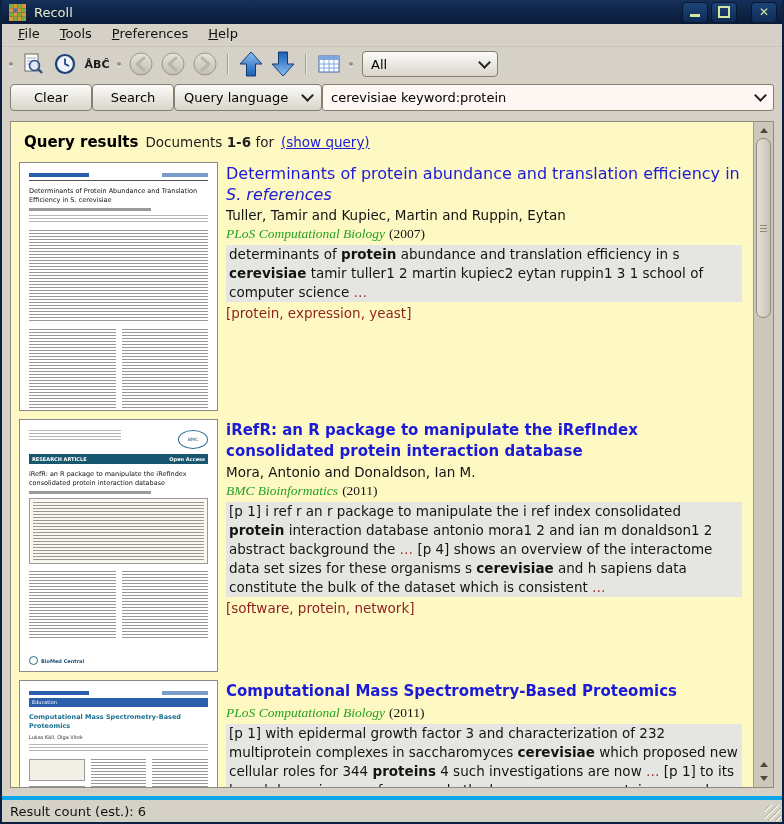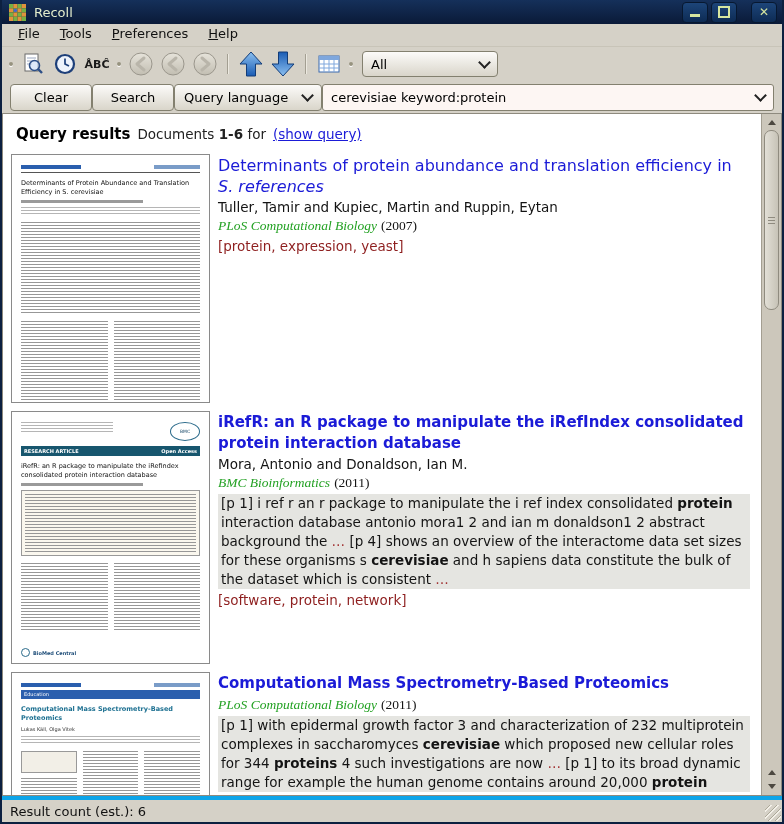--- a/index.html
+++ b/index.html
@@ -41,21 +41,21 @@
     transform:rotate(45deg);margin-top:-4px;flex:none;}
   
   .searchrow{height:32px;flex:none;display:flex;align-items:center;padding:0 8px;}
   .pbtn{min-width:80px;height:25px;border:1px solid #83806f;border-radius:4px;
     background:linear-gradient(#fcfbf9,#d9d5ca);font-size:13px;color:#000;
     display:flex;align-items:center;justify-content:center;flex:none;}
   .pbtn.mode{min-width:128px;justify-content:space-between;padding:0 9px;}
   .qcombo{flex:1;height:25px;border:1px solid #83806f;border-radius:3px;background:#fdf6f3;
     display:flex;align-items:center;padding:0 8px;font-size:13px;color:#000;}
   
-  .frame{flex:1;position:relative;margin:0;background:#ffffff;
+  .frame{flex:1;position:relative;margin:8px;background:#fef9c3;
     border:1px solid #8e8a7e;overflow:hidden;}
   .rheader{position:absolute;top:0;left:0;right:19px;height:34px;
     display:flex;align-items:baseline;gap:7px;padding:11px 0 0 13px;box-sizing:border-box;}
   .rheader .qr{font-size:15px;font-weight:bold;color:#000;}
   .rheader .docs{font-size:13.5px;color:#222;}
   .rheader .b{font-weight:bold;}
   .rheader a{color:#1b1bd7;text-decoration:underline;font-size:13.5px;}
   .rlist{position:absolute;top:36px;left:0;right:19px;bottom:0;overflow:hidden;
     padding:4px 12px 0 8px;}
   .result{display:flex;gap:8px;margin-bottom:8px;}
@@ -297,20 +297,21 @@
               </div>
 
   </div>
 </div>
     <div class="rtext">
       <div class="rtitle large"><span>Determinants of protein abundance and translation efficiency in </span><span class="i">S. references</span></div>
       <div class="rauthors">Tuller, Tamir and Kupiec, Martin and Ruppin, Eytan</div>
       <div class="rjournal">
         <span class="jname">PLoS Computational Biology</span><span class="year">(2007)</span>
       </div>
+      <div class="rsnippet"><span>determinants of </span><span class="b">protein</span><span> abundance and translation efficiency in s </span><span class="b">cerevisiae</span><span> tamir tuller1 2 martin kupiec2 eytan ruppin1 3 1 school of computer science </span><span class="red">…</span></div>
       <div class="rkeywords">[protein, expression, yeast]</div>
     </div>
   </div>
 
   <div class="result">
     <div class="thumb" style="height: 251px;">
   <div class="tpage">
     <div class="t-bmc-head">
       <div class="t-bmc-meta fl-light"></div>
       <div class="t-bmc-logo">BMC</div>

